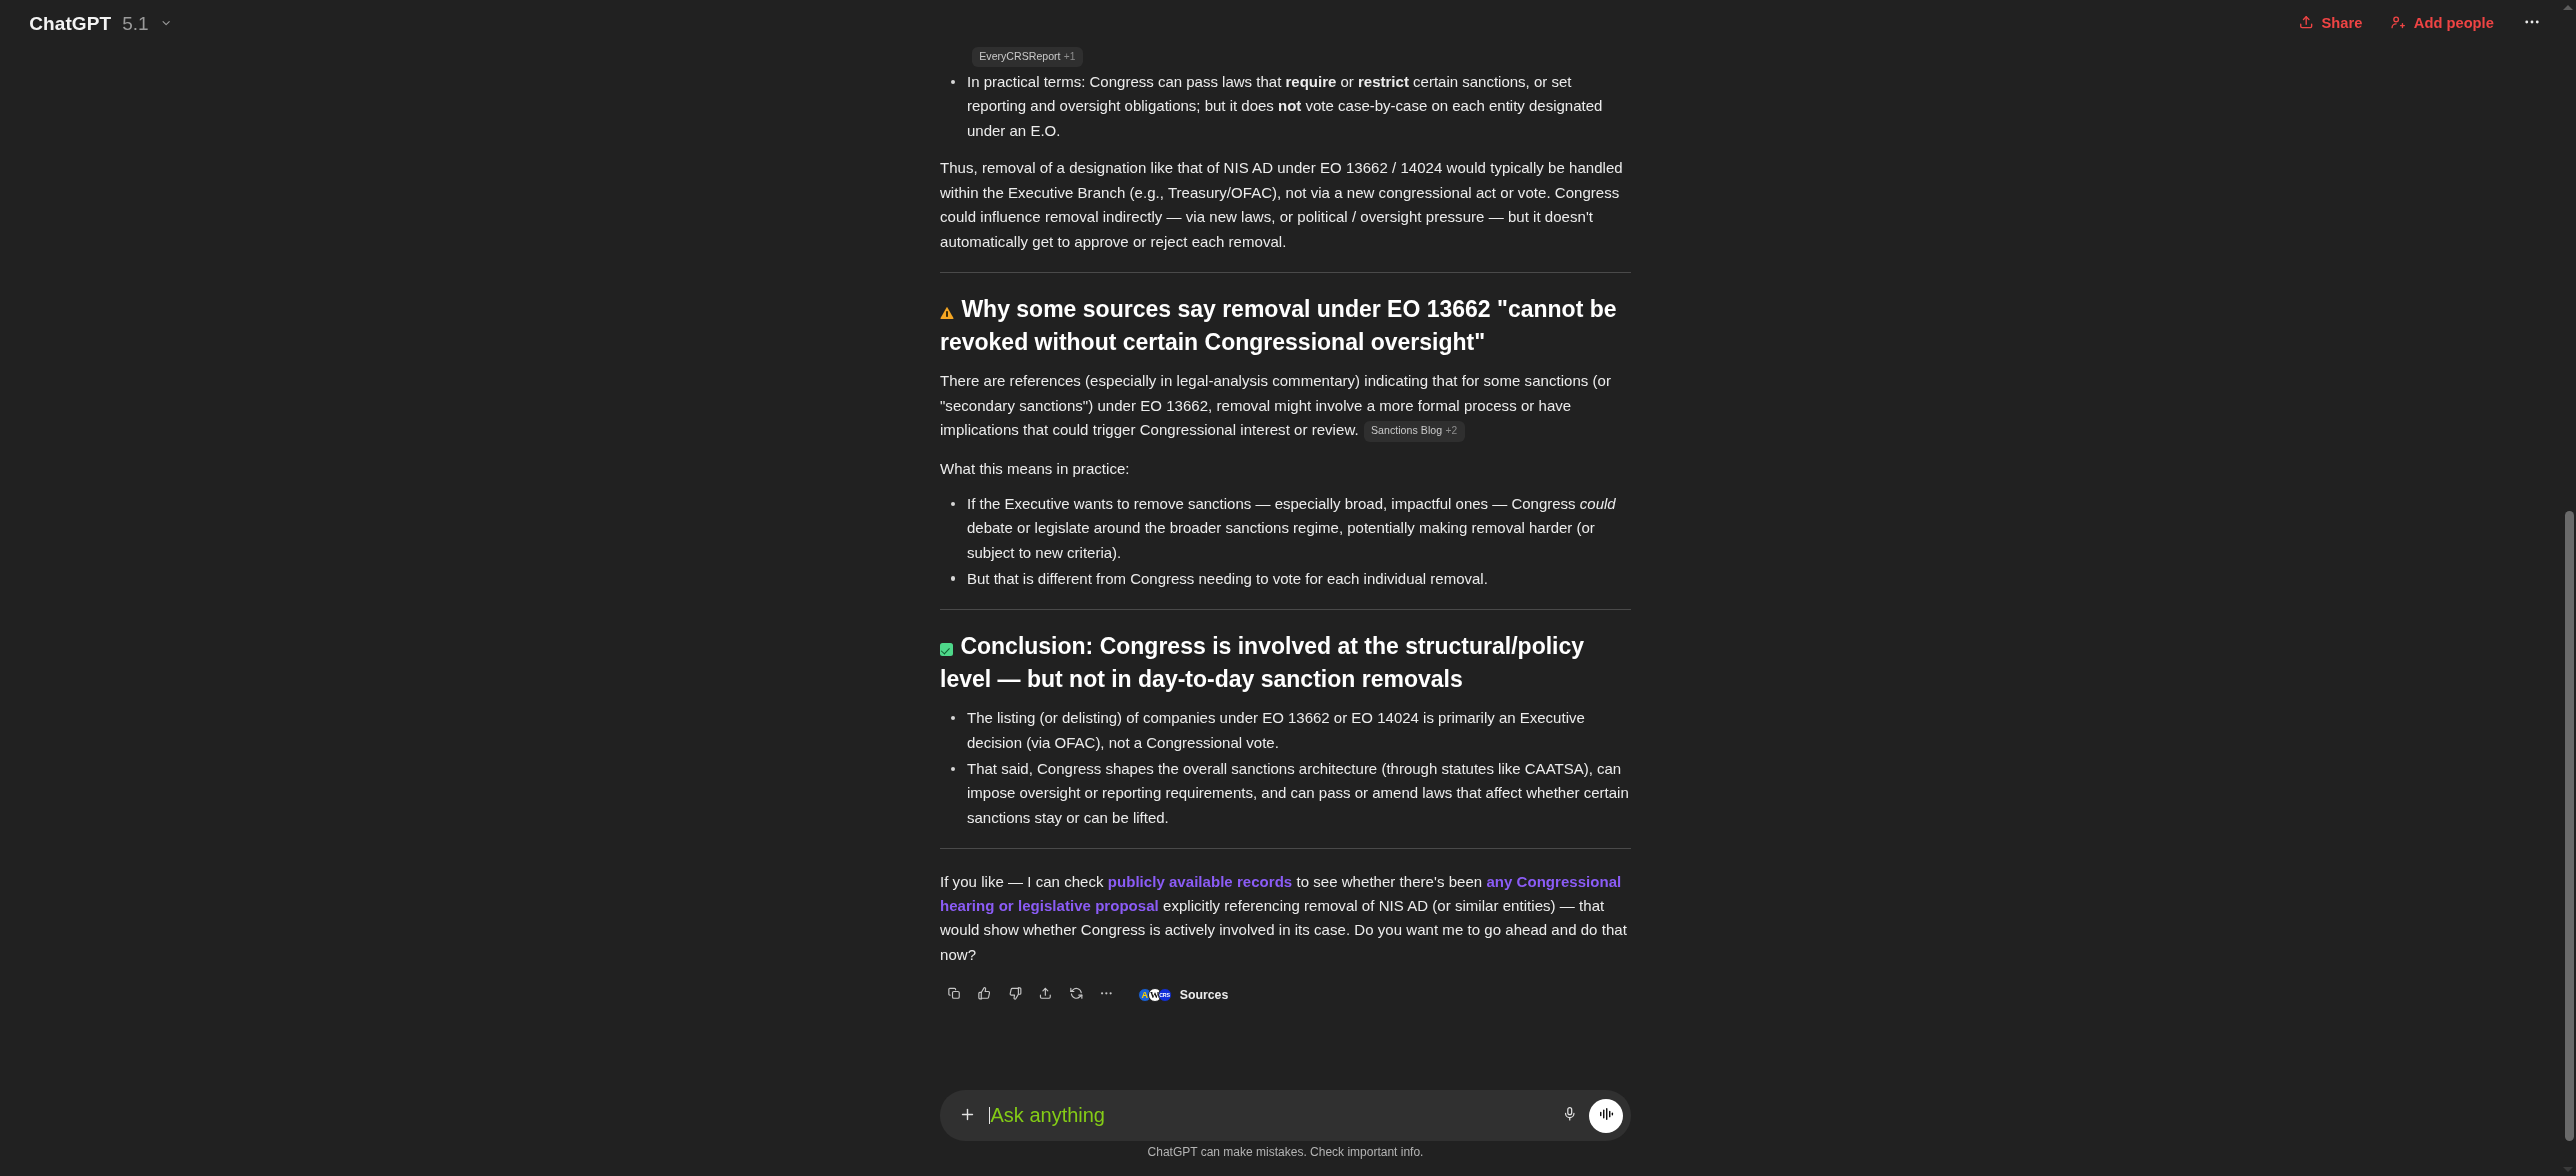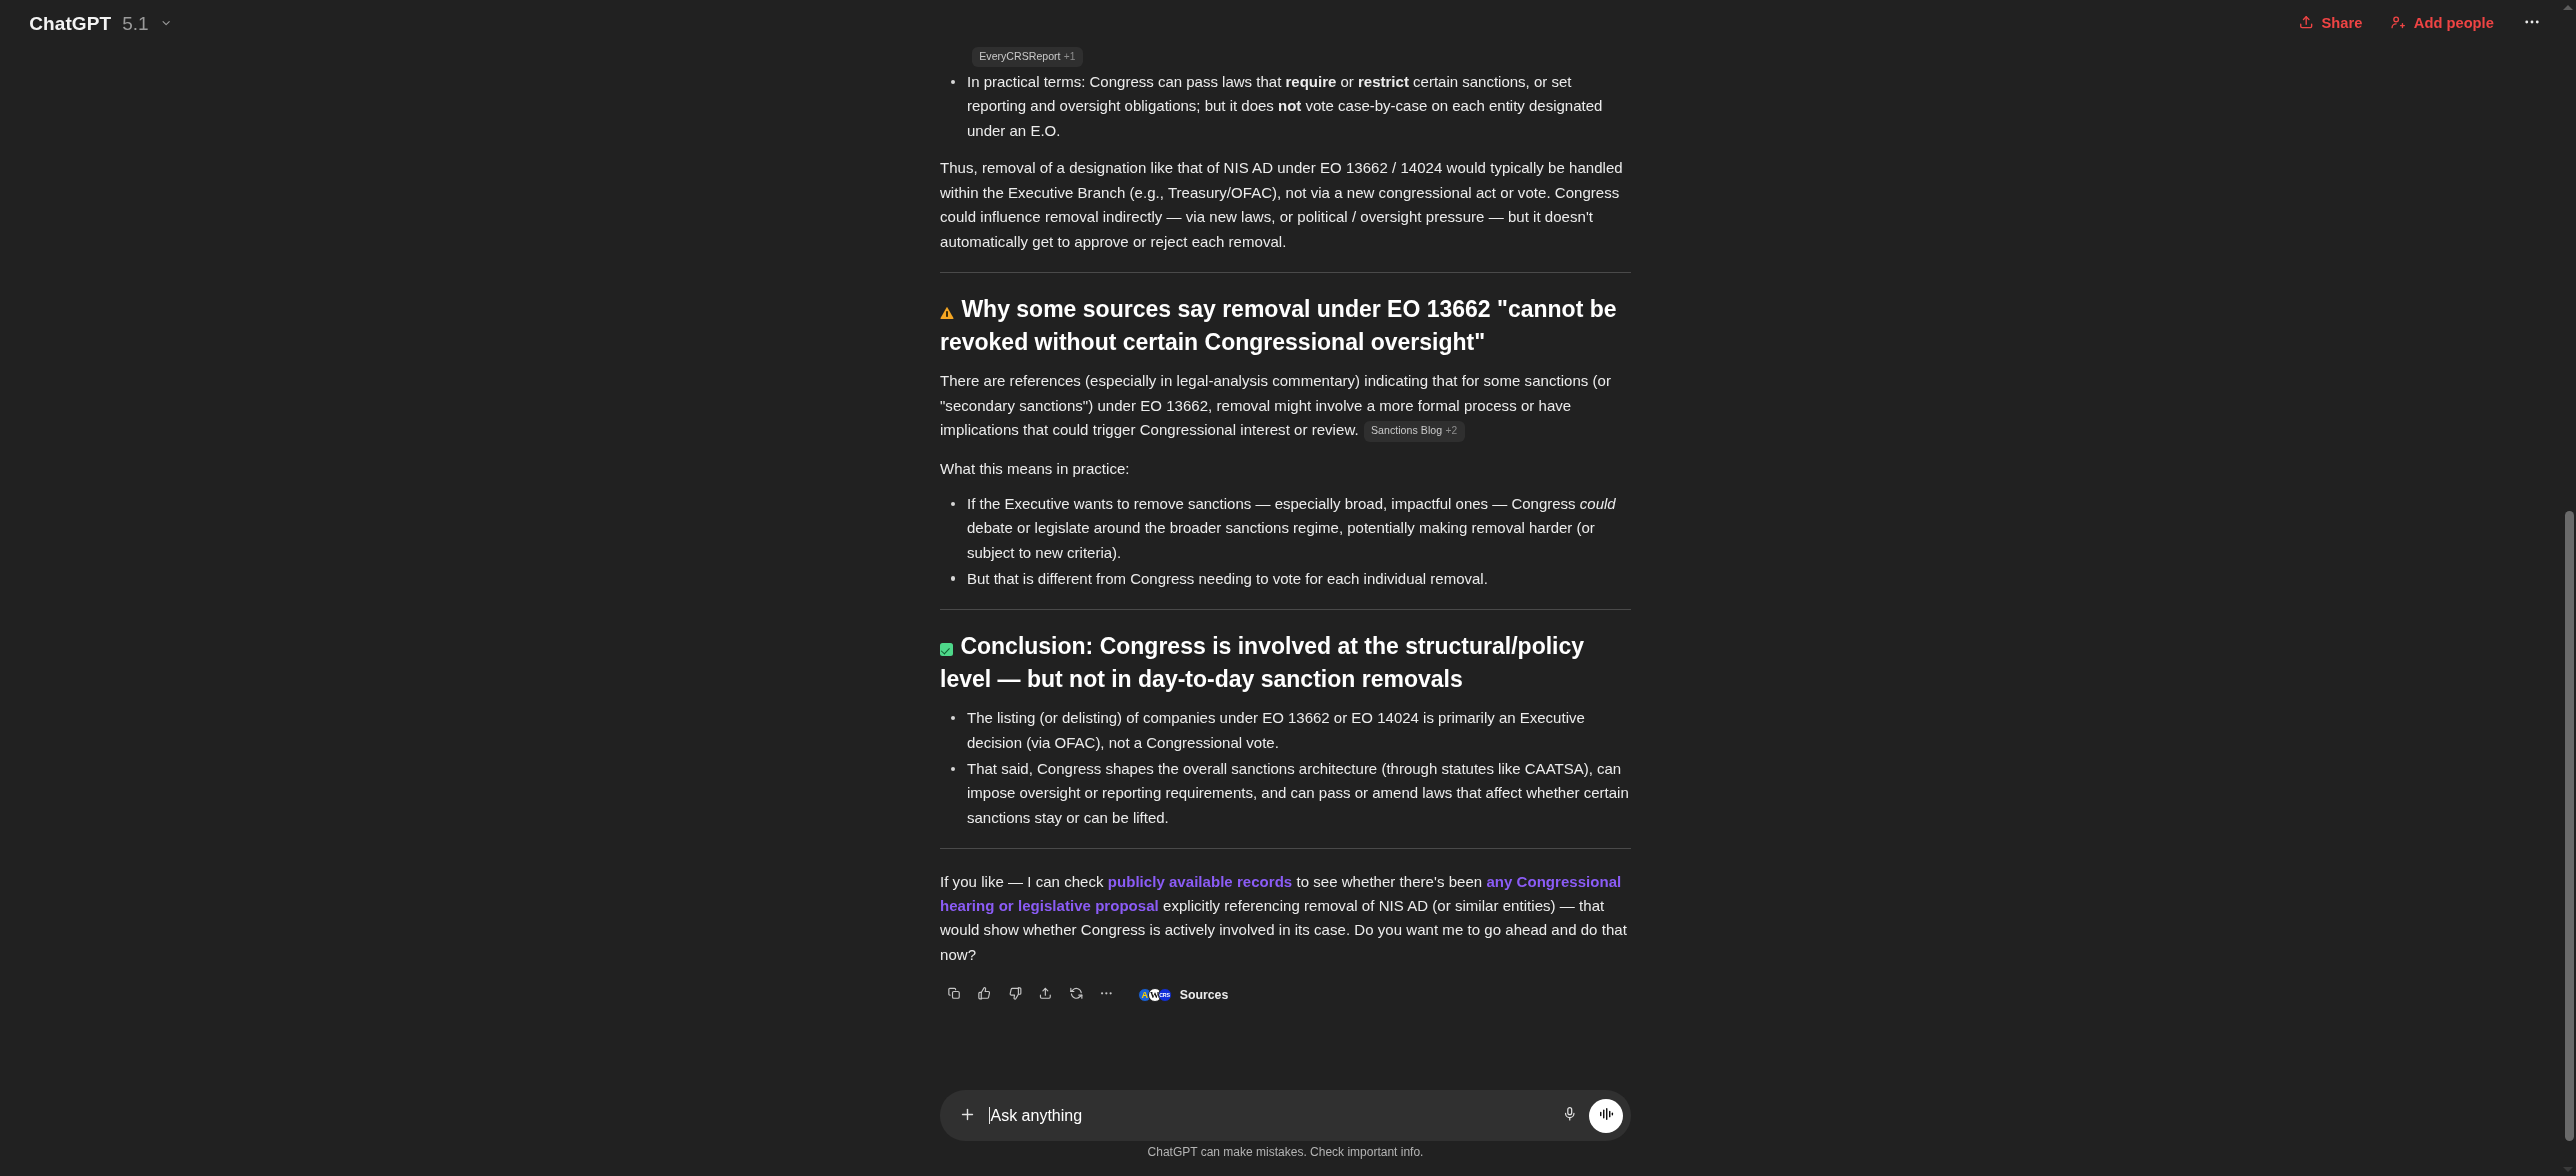--- a/index.html
+++ b/index.html
@@ -164,21 +164,21 @@
   .input-area {
     flex: 1; display: flex; align-items: center;
     padding-left: 6.5px; min-width: 0;
   }
   .caret {
     width: 1.2px; height: 17px; background: #e6e6e6;
     animation: blink 1.1s step-end infinite; flex: none;
   }
   @keyframes blink { 50% { opacity: 0; } }
   .placeholder {
-    font-size: 16px; color: #ffffff; margin-left: 0.8px;
+    font-size: 20px; color: #84cc16; margin-left: 0.8px;
     white-space: nowrap; overflow: hidden;
   }
   .mic-btn {
     width: 31px; height: 31px; border-radius: 50%;
     display: flex; align-items: center; justify-content: center;
     cursor: pointer; color: #e3e3e3; flex: none;
   }
   .mic-btn svg { width: 15.5px; height: 15.5px; }
   .voice-btn {
     width: 34px; height: 34px; border-radius: 50%;

